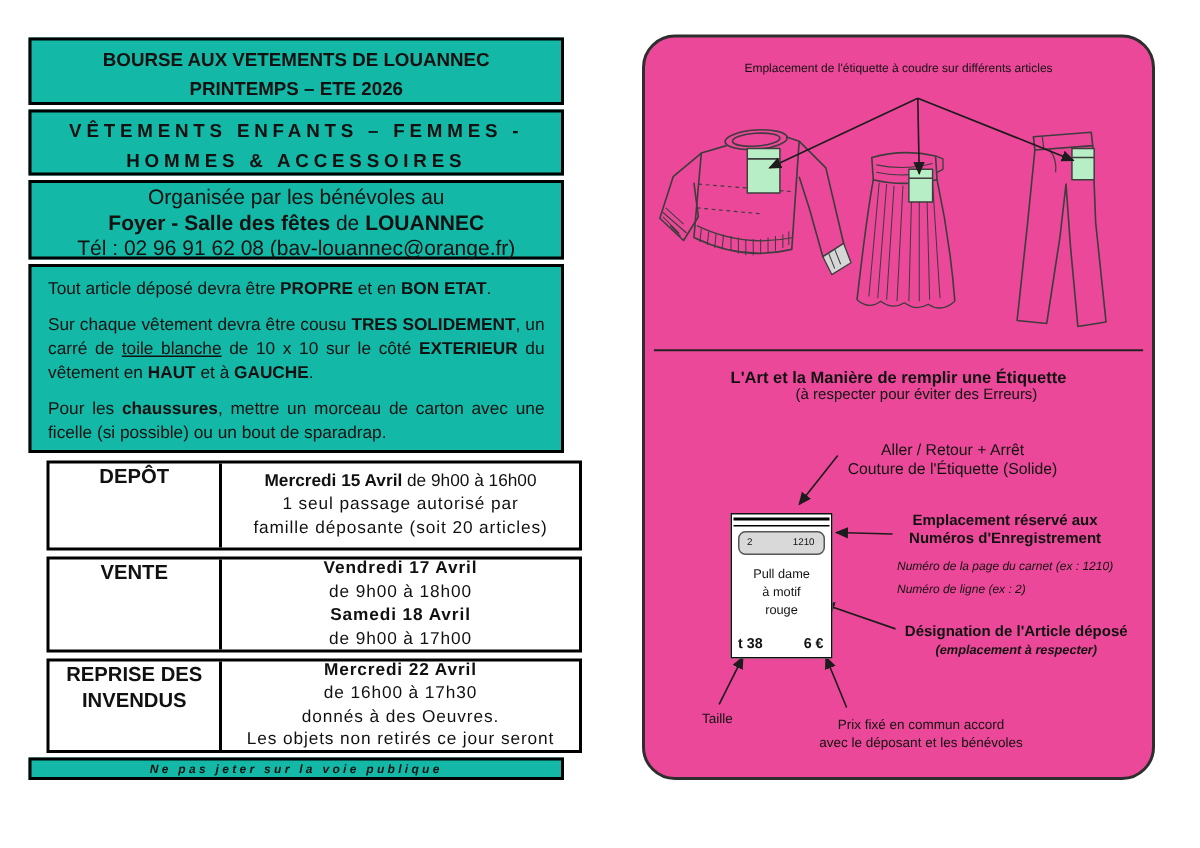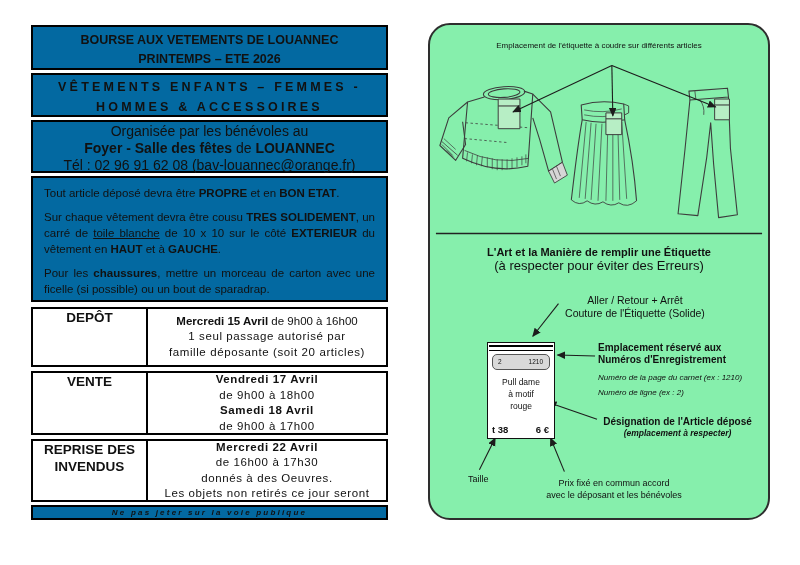--- a/index.html
+++ b/index.html
@@ -1,58 +1,58 @@
 <!DOCTYPE html>
 <html style="--label-green: #b7eec5; --strip-gray: #d9d9d9; --ink: #111111;"><head>
 <meta charset="utf-8">
 <style>
   html,body{margin:0;padding:0;background:#ffffff;}
   .canvas{position:relative;width:800px;height:565px;background:#fff;overflow:hidden;
           font-family:"Liberation Sans", sans-serif;color:var(--ink,#111);}
-  .lbox{position:absolute;left:31px;width:357px;border:2px solid #000;background:#0369a1;box-sizing:border-box;}
+  .lbox{position:absolute;left:19px;width:357px;border:2px solid #000;background:#14b8a6;box-sizing:border-box;}
   .center{text-align:center;}
   .b{font-weight:bold;}
   .u{text-decoration:underline;}
   .title-box{top:25px;height:45px;font-weight:bold;font-size:12.5px;line-height:19px;padding-top:4px;}
   .cat-box{top:73px;height:44px;font-weight:bold;font-size:12.5px;letter-spacing:3.2px;line-height:20px;padding-top:2px;}
   .org-box{top:120px;height:53px;font-size:14px;line-height:17px;padding-top:1px;}
   .rules-box{top:176px;height:126px;font-size:11.5px;line-height:16px;padding:7px 11px;text-align:justify;}
   .rules-box p{margin:0 0 8px 0;}
   .sched-row{position:absolute;left:31px;width:357px;border:2px solid #000;background:#fff;box-sizing:border-box;display:flex;}
   .sched-label{width:113px;border-right:2px solid #000;display:flex;flex-direction:column;align-items:center;justify-content:flex-start;
                font-weight:bold;font-size:13.5px;line-height:17px;text-align:center;}
   .sched-content{flex:1;display:flex;flex-direction:column;justify-content:center;text-align:center;
                  font-size:11.5px;line-height:15.5px;letter-spacing:0.6px;}
   .row1{top:307px;height:60px;}
   .row2{top:371px;height:64px;}
   .row3{top:439px;height:63px;}
   .footer-box{top:505px;height:15px;font-size:8px;font-weight:bold;font-style:italic;
               letter-spacing:2.2px;line-height:12px;}
   
   .rpage{position:absolute;left:428px;top:23px;width:342px;height:497px;border:2px solid #2e2e2e;
-         border-radius:22px;box-sizing:border-box;background:#86efac;}
+         border-radius:22px;box-sizing:border-box;background:#ec4899;}
   .rpage .abs{position:absolute;}
   .r-caption{top:16px;left:0;width:100%;text-align:center;font-size:8px;}
   .r-svg{position:absolute;left:0;top:0;width:100%;height:100%;}
   .r-art-title{top:221px;left:0;width:100%;text-align:center;font-weight:bold;font-size:11px;}
-  .r-art-sub{top:233px;left:0;width:100%;text-align:center;font-size:13px;}
+  .r-art-sub{top:233px;left:0;width:100%;text-align:center;font-size:10px;padding-left:12px;}
   .r-couture{top:269px;left:75px;width:260px;text-align:center;font-size:10.5px;line-height:13px;}
   .r-label-box{top:317px;left:57px;width:68px;height:97px;border:1.6px solid #111;box-sizing:border-box;background:#fff;}
   .stitch{position:absolute;left:1px;right:1px;background:#000;}
   .stitch1{top:2px;height:2.2px;}
   .stitch2{top:6.5px;height:1.4px;}
   .num-strip{position:absolute;top:11px;left:4px;right:4px;height:14px;background:var(--strip-gray,#d9d9d9);
              border:1px solid #555;border-radius:5px;font-size:6.5px;line-height:13px;}
   .num-line{position:absolute;left:5px;top:0;}
   .num-page{position:absolute;right:6px;top:0;}
   .label-desc{position:absolute;top:33px;left:0;width:100%;text-align:center;font-size:8.5px;line-height:12px;}
   .label-size{position:absolute;bottom:3px;left:4px;font-weight:bold;font-size:9.5px;}
   .label-price{position:absolute;bottom:3px;right:5px;font-weight:bold;font-size:9.5px;}
   .r-reg{top:317px;left:168px;}
-  .r-reg .bold-line{font-weight:bold;font-size:10px;line-height:12px;}
+  .r-reg .bold-line{font-weight:bold;font-size:10px;line-height:12px;text-align:center;}
   .r-reg .it1{font-style:italic;font-size:8px;margin-top:7px;}
   .r-reg .it2{font-style:italic;font-size:8px;margin-top:6px;}
   .r-design{top:391px;left:155px;width:185px;text-align:center;}
   .r-design .d1{font-weight:bold;font-size:10px;line-height:12px;}
   .r-design .d2{font-weight:bold;font-style:italic;font-size:8.5px;}
   .r-taille{top:449px;left:38px;font-size:9px;}
   .r-prix{top:452px;left:95px;width:178px;text-align:center;font-size:9px;line-height:12px;}
 </style>
 </head>
 <body>

